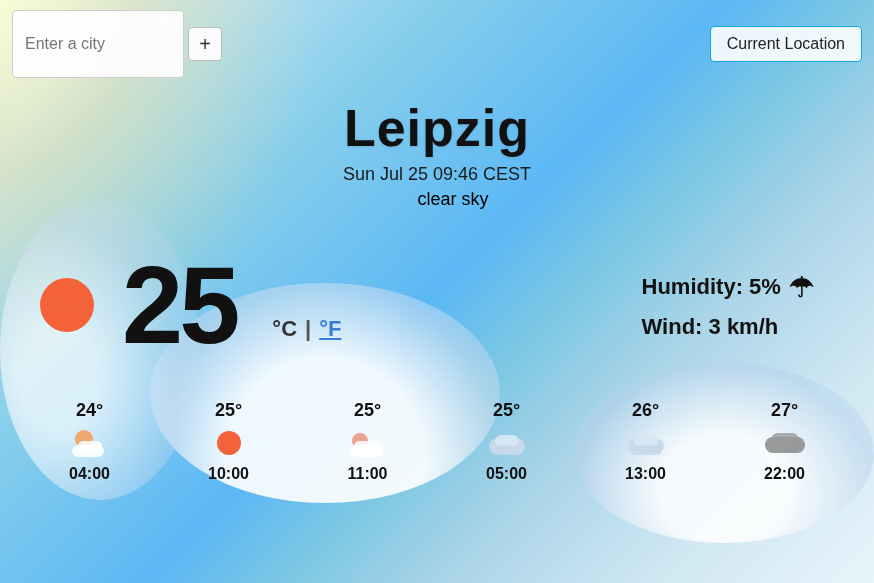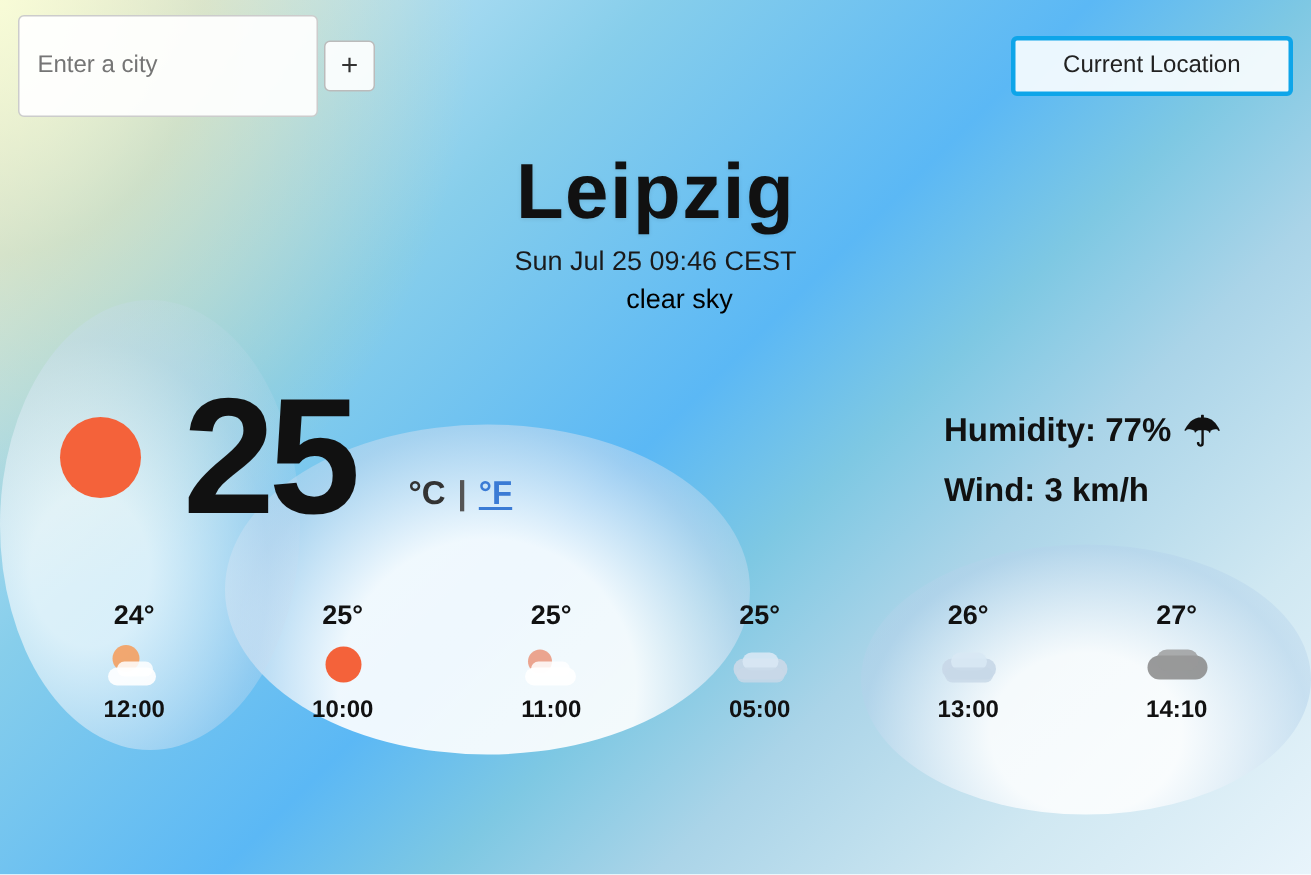--- a/index.html
+++ b/index.html
@@ -87,21 +87,21 @@
       padding: 10px 12px;
     }
 
     #search-area {
       display: flex;
       align-items: center;
       gap: 4px;
     }
 
     #city-input {
-      width: 200px;
+      width: 172px;
       padding: 24px 12px;
       border: 1px solid #ccc;
       border-radius: 4px;
       font-size: 16px;
       background: rgba(255,255,255,0.92);
       color: #6d28d9;
     }
 
     #add-button {
       width: 34px;
@@ -111,22 +111,22 @@
       border-radius: 4px;
       font-size: 20px;
       cursor: pointer;
       display: flex;
       align-items: center;
       justify-content: center;
       color: #333;
     }
 
     #location-button {
-      padding: 8px 32px;
-      border: 3px solid #0ea5e9;
+      padding: 8px 16px;
+      border: 1px solid #0ea5e9;
       background: rgba(255,255,255,0.88);
       border-radius: 4px;
       font-size: 16px;
       cursor: pointer;
       color: #222;
     }
 
     
     #main-info {
       text-align: center;
@@ -303,40 +303,40 @@
       <div id="temp-value">25</div>
       <div id="unit-toggle">
         <span id="unit-c">°C</span>
         <span id="unit-sep">|</span>
         <span id="unit-f">°F</span>
       </div>
     </div>
 
     <div id="weather-details">
       <div id="humidity-row">
-        <span>Humidity: 77%</span>
+        <span>Humidity: 5%</span>
         <span id="umbrella-icon">☂</span>
       </div>
       <div id="wind-row">
         <span>Wind: 3 km/h</span>
       </div>
     </div>
   </div>
 
   <div id="forecast-bar">
   <div class="forecast-item">
       <div class="forecast-temp">24°</div>
       <div class="forecast-icon">
           <svg width="44" height="36" viewBox="0 0 44 36">
         <circle cx="16" cy="14" r="9" fill="#f4a060" opacity="0.9"></circle>
         <rect x="4" y="20" width="32" height="12" rx="6" fill="white" opacity="0.9"></rect>
         <rect x="10" y="16" width="24" height="10" rx="5" fill="white" opacity="0.85"></rect>
       </svg>
         </div>
-      <div class="forecast-time">12:00</div>
+      <div class="forecast-time">04:00</div>
     </div>
       <div class="forecast-item">
       <div class="forecast-temp">25°</div>
       <div class="forecast-icon">
           <svg width="40" height="36" viewBox="0 0 40 36">
         <circle cx="20" cy="18" r="12" fill="#f4623a"></circle>
       </svg>
         </div>
       <div class="forecast-time">10:00</div>
     </div>
@@ -374,16 +374,16 @@
       <div class="forecast-time">13:00</div>
     </div>
       <div class="forecast-item">
       <div class="forecast-temp">27°</div>
       <div class="forecast-icon">
           <svg width="44" height="36" viewBox="0 0 44 36">
         <rect x="2" y="12" width="40" height="16" rx="8" fill="#888" opacity="0.85"></rect>
         <rect x="8" y="8" width="28" height="14" rx="7" fill="#999" opacity="0.8"></rect>
       </svg>
         </div>
-      <div class="forecast-time">14:10</div>
+      <div class="forecast-time">22:00</div>
     </div>
     </div>
 </div>
 
 </body></html>

